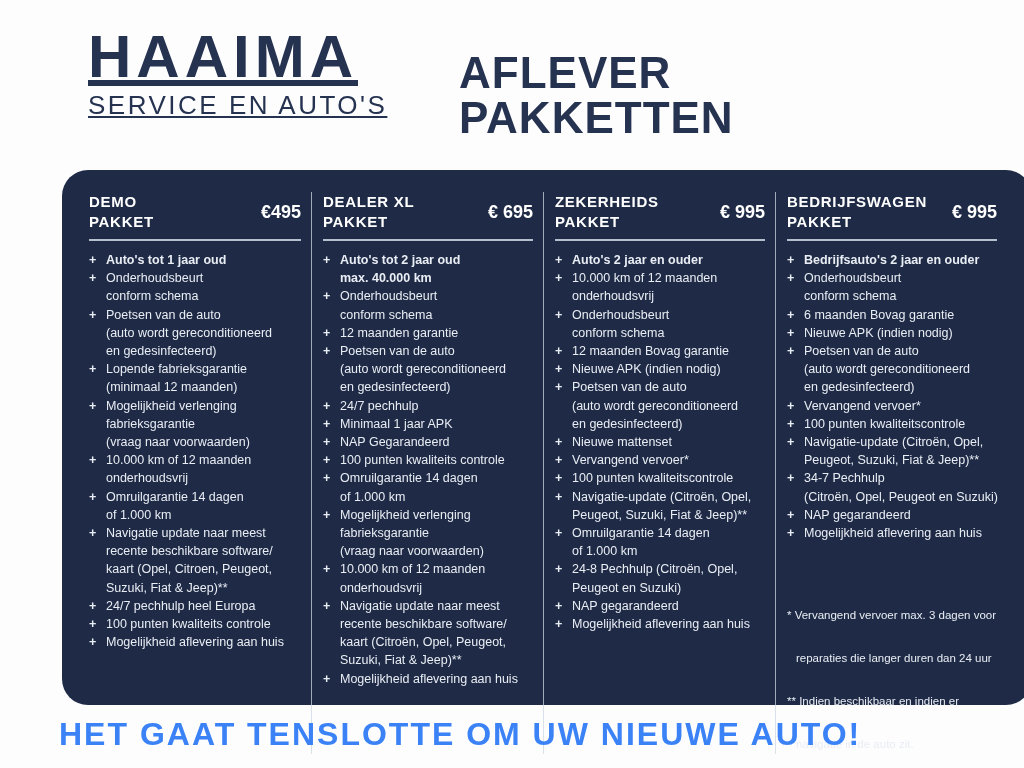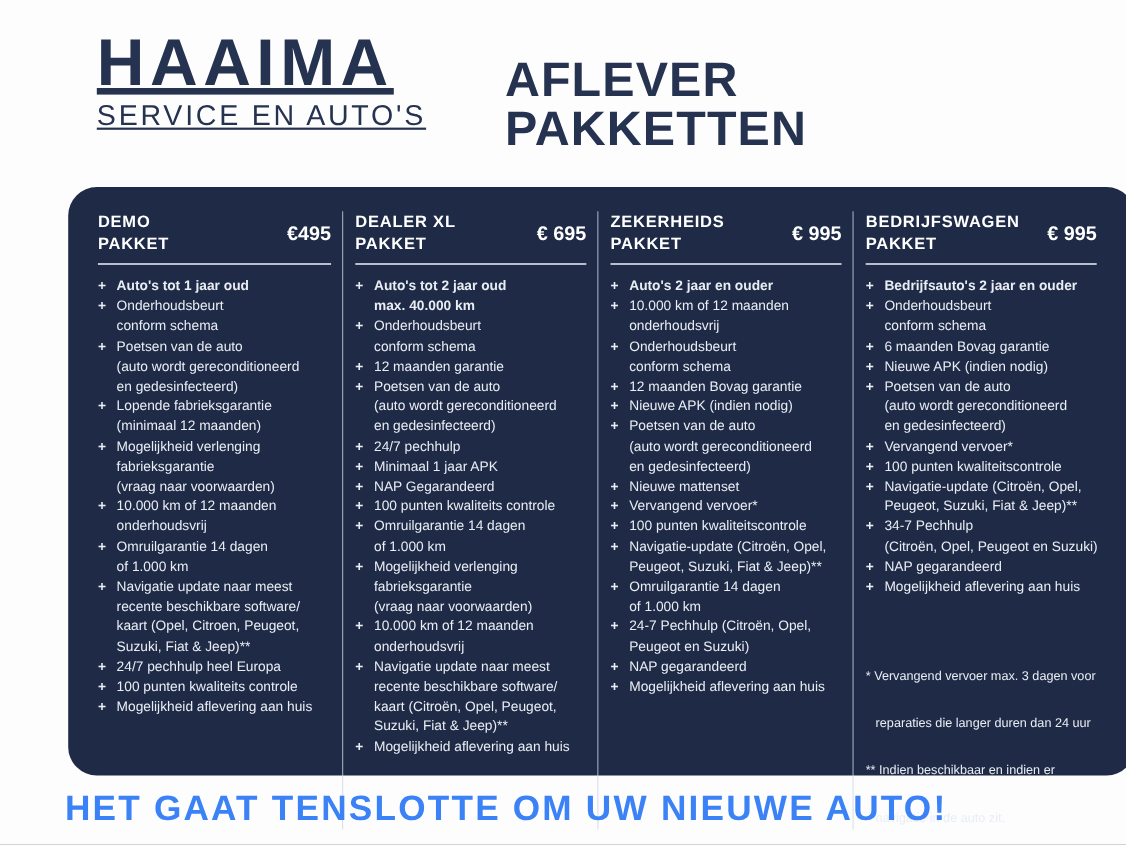--- a/index.html
+++ b/index.html
@@ -264,21 +264,21 @@
               <div class="line">Navigatie-update (Citroën, Opel,</div>
               <div class="line">Peugeot, Suzuki, Fiat &amp; Jeep)**</div>
             </div>
             <div class="item">
               <span class="plus">+</span>
               <div class="line">Omruilgarantie 14 dagen</div>
               <div class="line">of 1.000 km</div>
             </div>
             <div class="item">
               <span class="plus">+</span>
-              <div class="line">24-7 Pechhulp (Citroën, Opel,</div>
+              <div class="line">24-8 Pechhulp (Citroën, Opel,</div>
               <div class="line">Peugeot en Suzuki)</div>
             </div>
             <div class="item">
               <span class="plus">+</span>
               <div class="line">NAP gegarandeerd</div>
             </div>
             <div class="item">
               <span class="plus">+</span>
               <div class="line">Mogelijkheid aflevering aan huis</div>
             </div>

